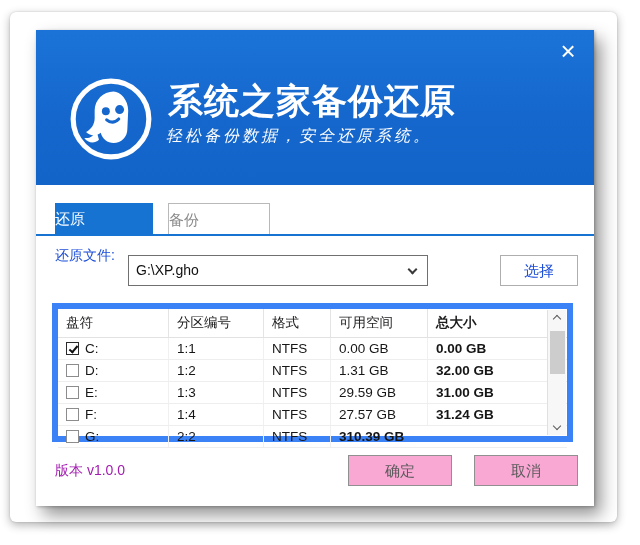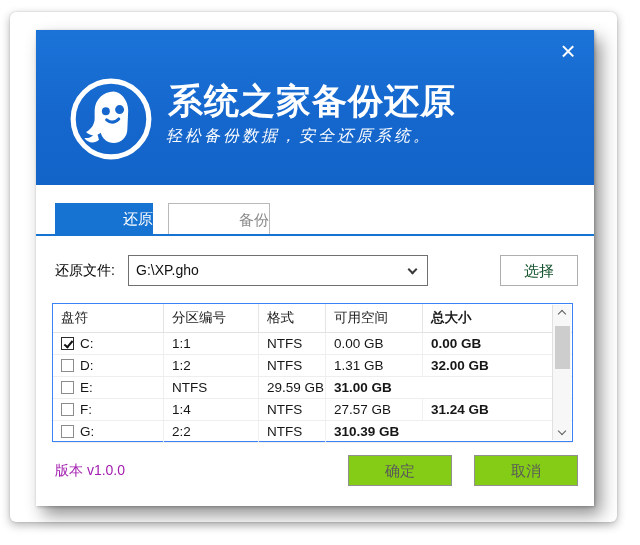--- a/index.html
+++ b/index.html
@@ -20,45 +20,45 @@
   .close { position:absolute; top:6px; right:10px; width:32px; height:32px;
            color:#fff; font-size:26px; line-height:30px; text-align:center;
            font-weight:400; cursor:pointer; }
   .logo { position:absolute; left:32px; top:46px; width:86px; height:86px; }
   .ttl { position:absolute; left:132px; top:48px; color:#fff; font-size:35px;
          font-weight:900; letter-spacing:1px; white-space:nowrap; }
   .sub { position:absolute; left:130px; top:96px; color:#fff; font-size:16px;
          font-style:italic; letter-spacing:3px; white-space:nowrap; }
 
   
-  .tab { position:absolute; top:173px; height:31px; text-align:right;
+  .tab { position:absolute; top:173px; height:31px; text-align:left;
          line-height:31px; font-size:15px; cursor:pointer; }
   .tab.active { left:19px; width:98px; background:#1673d2; color:#fff; }
   .tab.idle { left:132px; width:102px; background:#fff; color:#8a8a8a;
               border:1px solid #b9b9b9; border-bottom:none; }
   .tabline { position:absolute; left:0; top:204px; width:100%; height:2px;
              background:#1673d2; }
 
   
-  .flabel { position:absolute; left:19px; top:225px; height:31px; line-height:31px;
-            font-size:14px; color:#000000; }
+  .flabel { position:absolute; left:19px; top:210px; height:31px; line-height:31px;
+            font-size:14px; color:#1d4ed8; }
   .combo { position:absolute; left:92px; top:225px; width:300px; height:31px;
            border:1px solid #707070; background:#fff; cursor:pointer; }
   .combo .val { position:absolute; left:7px; top:0; line-height:29px;
                 font-size:14px; color:#111; }
   .chev { position:absolute; right:11px; top:10px; width:7px; height:7px;
           border-right:2px solid #3a3a3a; border-bottom:2px solid #3a3a3a;
           transform:rotate(45deg); }
   .selbtn { position:absolute; left:464px; top:225px; width:78px; height:31px;
-            border:1px solid #aeaeae; background:#fff; color:#14532d;
+            border:1px solid #aeaeae; background:#fff; color:#1d4ed8;
             font-size:15px; text-align:center; line-height:29px; cursor:pointer; }
 
   
   .tbl { position:absolute; left:16px; top:273px; width:521px; height:139px;
-         border:1px solid #3b82f6; background:#fff; }
+         border:6px solid #3b82f6; background:#fff; }
   .trow { display:grid; grid-template-columns:111px 95px 67px 97px 1fr;
           height:22px; border-bottom:1px solid #eeeeee; }
   .thead { height:29px; border-bottom:1px solid #e2e2e2; }
   .trow > div { line-height:21px; font-size:13.5px; color:#161616;
                 padding-left:8px; border-right:1px solid #f0f0f0;
                 overflow:hidden; white-space:nowrap; }
   .thead > div { line-height:28px; color:#1c1c1c; border-right:1px solid #e4e4e4; }
   .trow > div:last-child { border-right:none;font-weight:bold; }
   .dcell { display:flex; align-items:center; gap:6px; }
   .cb { width:13px; height:13px; border:1px solid #8c8c8c; background:#fff;
@@ -75,21 +75,21 @@
   .sarr span { position:absolute; left:6px; width:6px; height:6px;
                border-right:1.6px solid #5a5a5a; border-bottom:1.6px solid #5a5a5a; }
   .sarr.up { top:0; }  .sarr.up span { top:6px; transform:rotate(225deg); }
   .sarr.dn { bottom:0; } .sarr.dn span { bottom:6px; transform:rotate(45deg); }
   .sthumb { position:absolute; left:2px; top:21px; width:15px; height:43px;
             background:#cdcdcd; cursor:pointer; }
 
   
   .ver { position:absolute; left:19px; top:425px; height:31px; line-height:31px;
          font-size:14px; color:#a21caf; }
-  .btn { position:absolute; top:425px; width:104px; height:31px; background:#84cc16;
+  .btn { position:absolute; top:425px; width:104px; height:31px; background:#f9a8d4;
          border:1px solid #909090; color:#5a5a5a; font-size:15px;
          text-align:center; line-height:29px; cursor:pointer; }
   .btn.ok { left:312px; } .btn.cancel { left:438px; }
 </style>
 </head>
 <body>
 
 <div class="screen">
   <div class="frame"></div>
 
@@ -149,20 +149,21 @@
         <div>1:2</div>
         <div>NTFS</div>
         <div>1.31 GB</div>
         <div>32.00 GB</div>
       </div>
       <div class="trow">
         <div class="dcell">
             <span class="cb"></span>
             <span>E:</span>
           </div>
+        <div>1:3</div>
         <div>NTFS</div>
         <div>29.59 GB</div>
         <div>31.00 GB</div>
       </div>
       <div class="trow">
         <div class="dcell">
             <span class="cb"></span>
             <span>F:</span>
           </div>
         <div>1:4</div>

